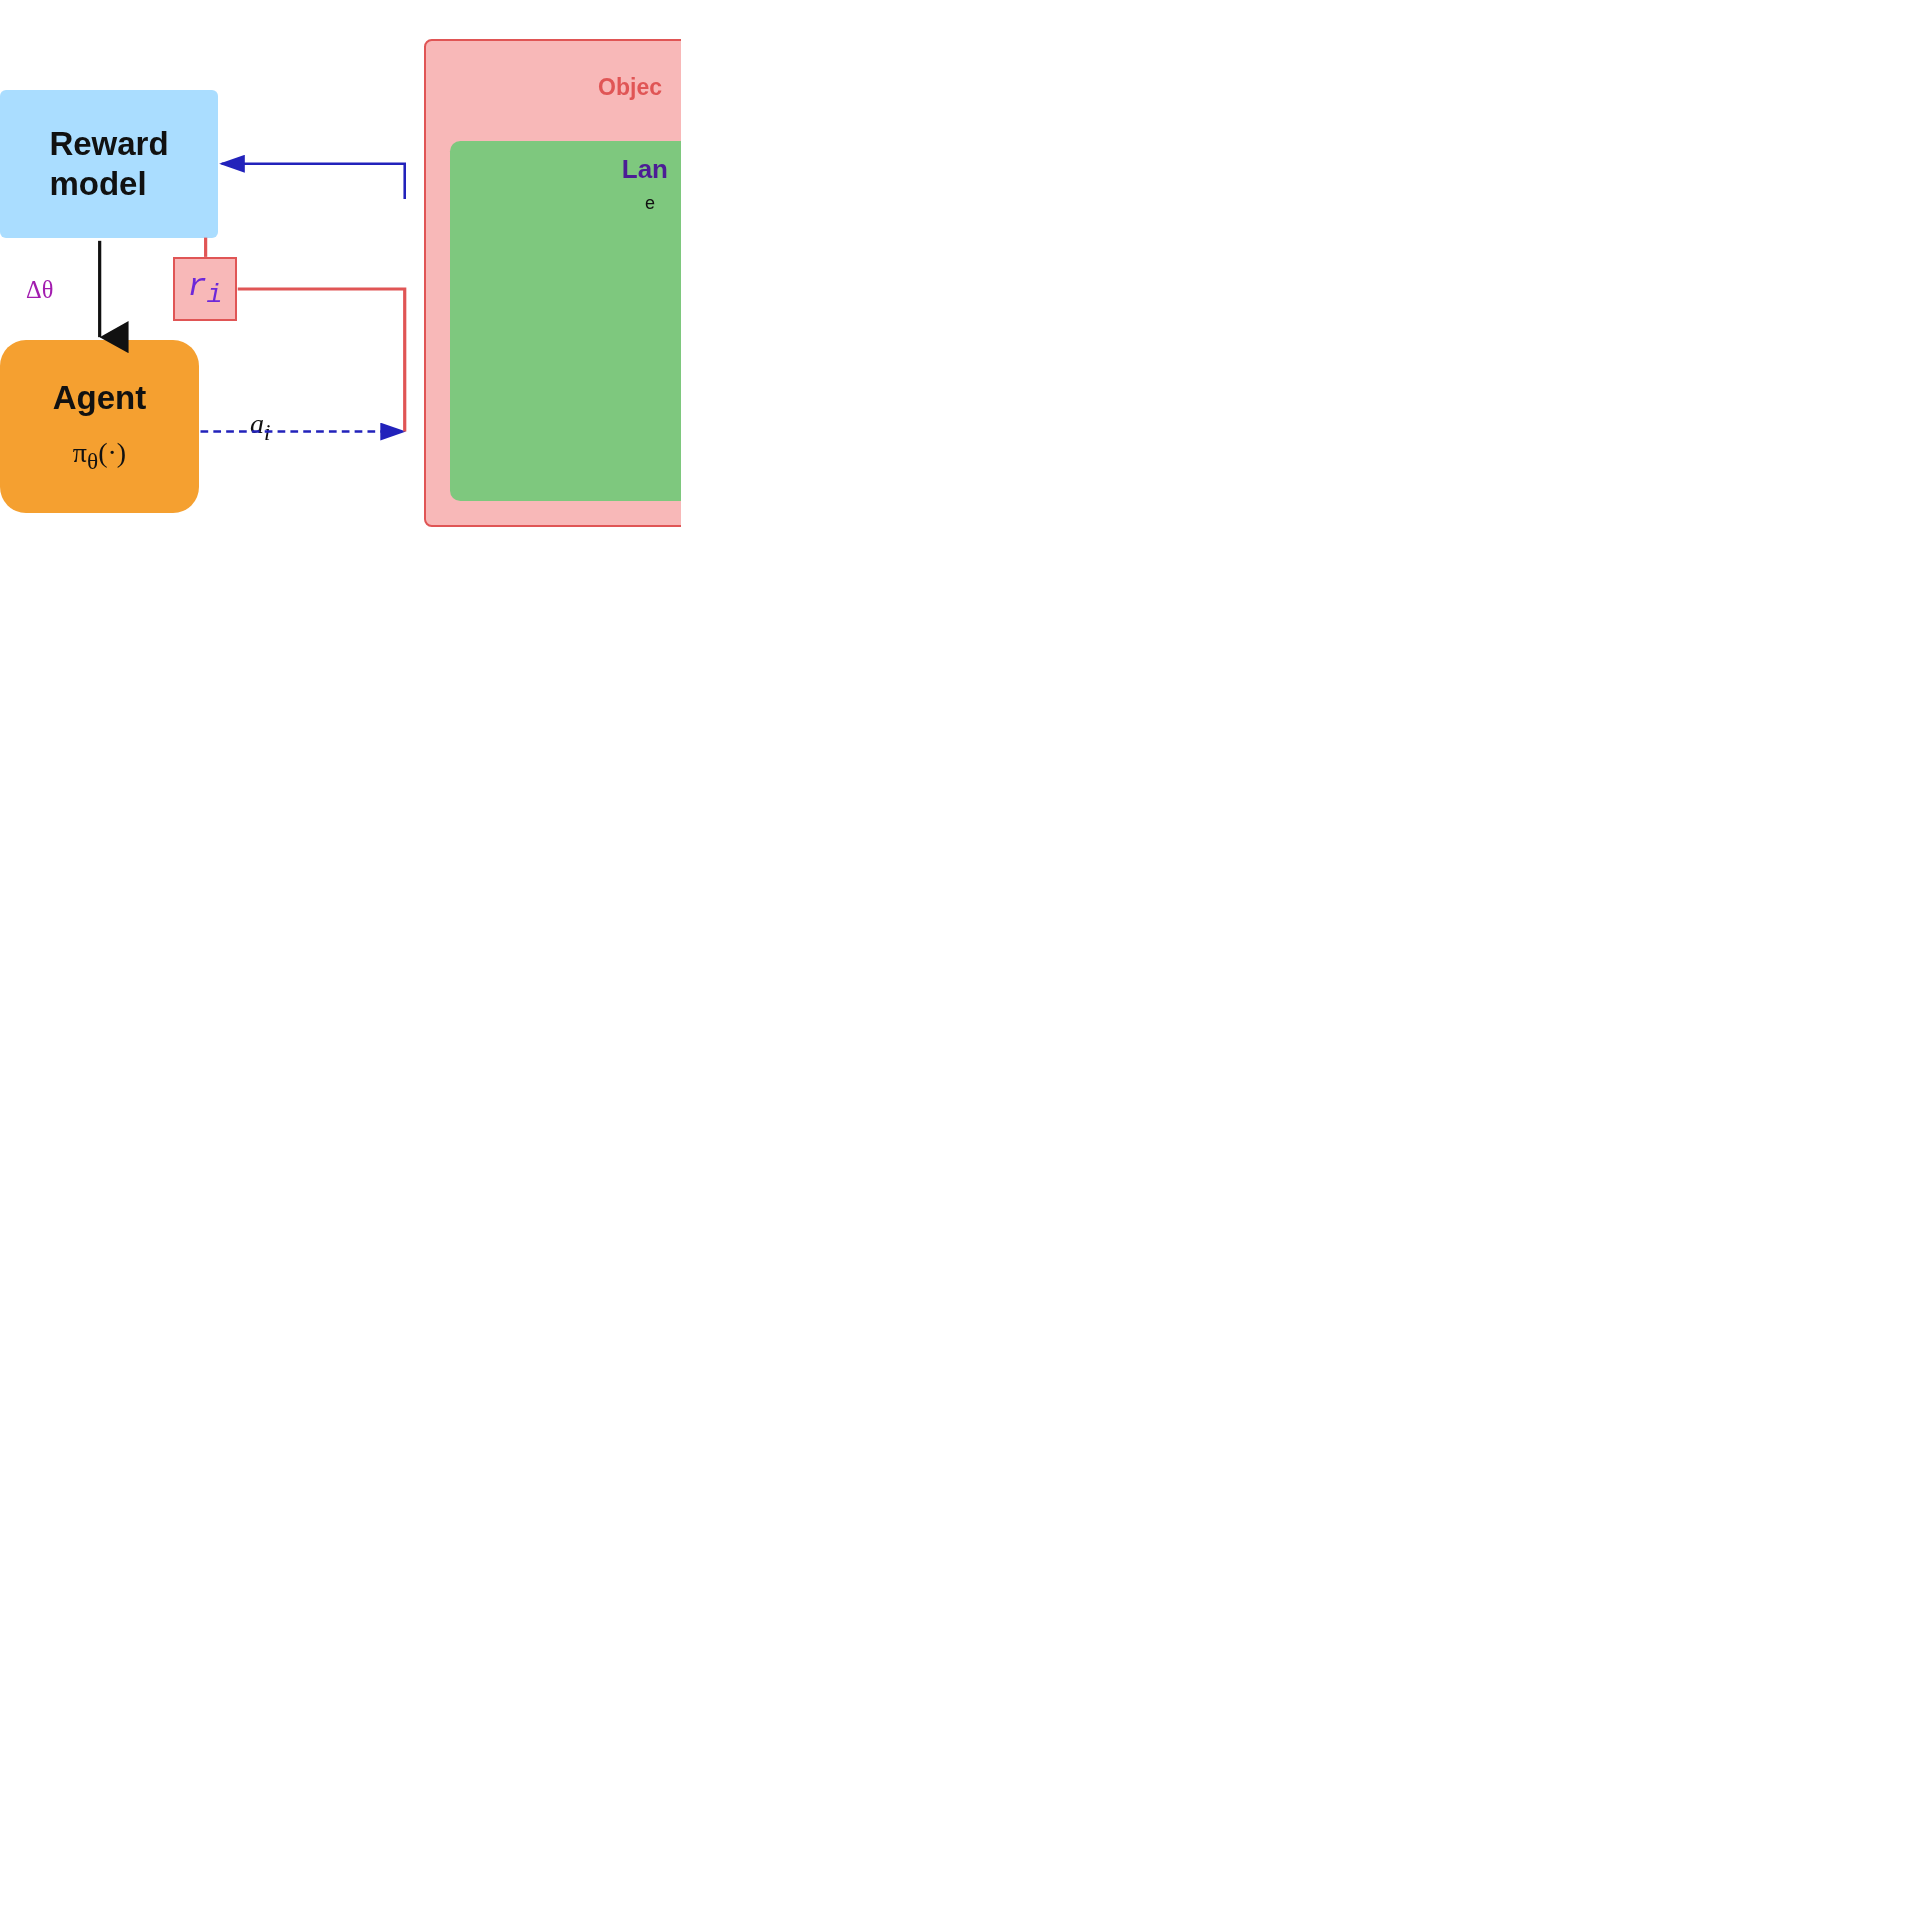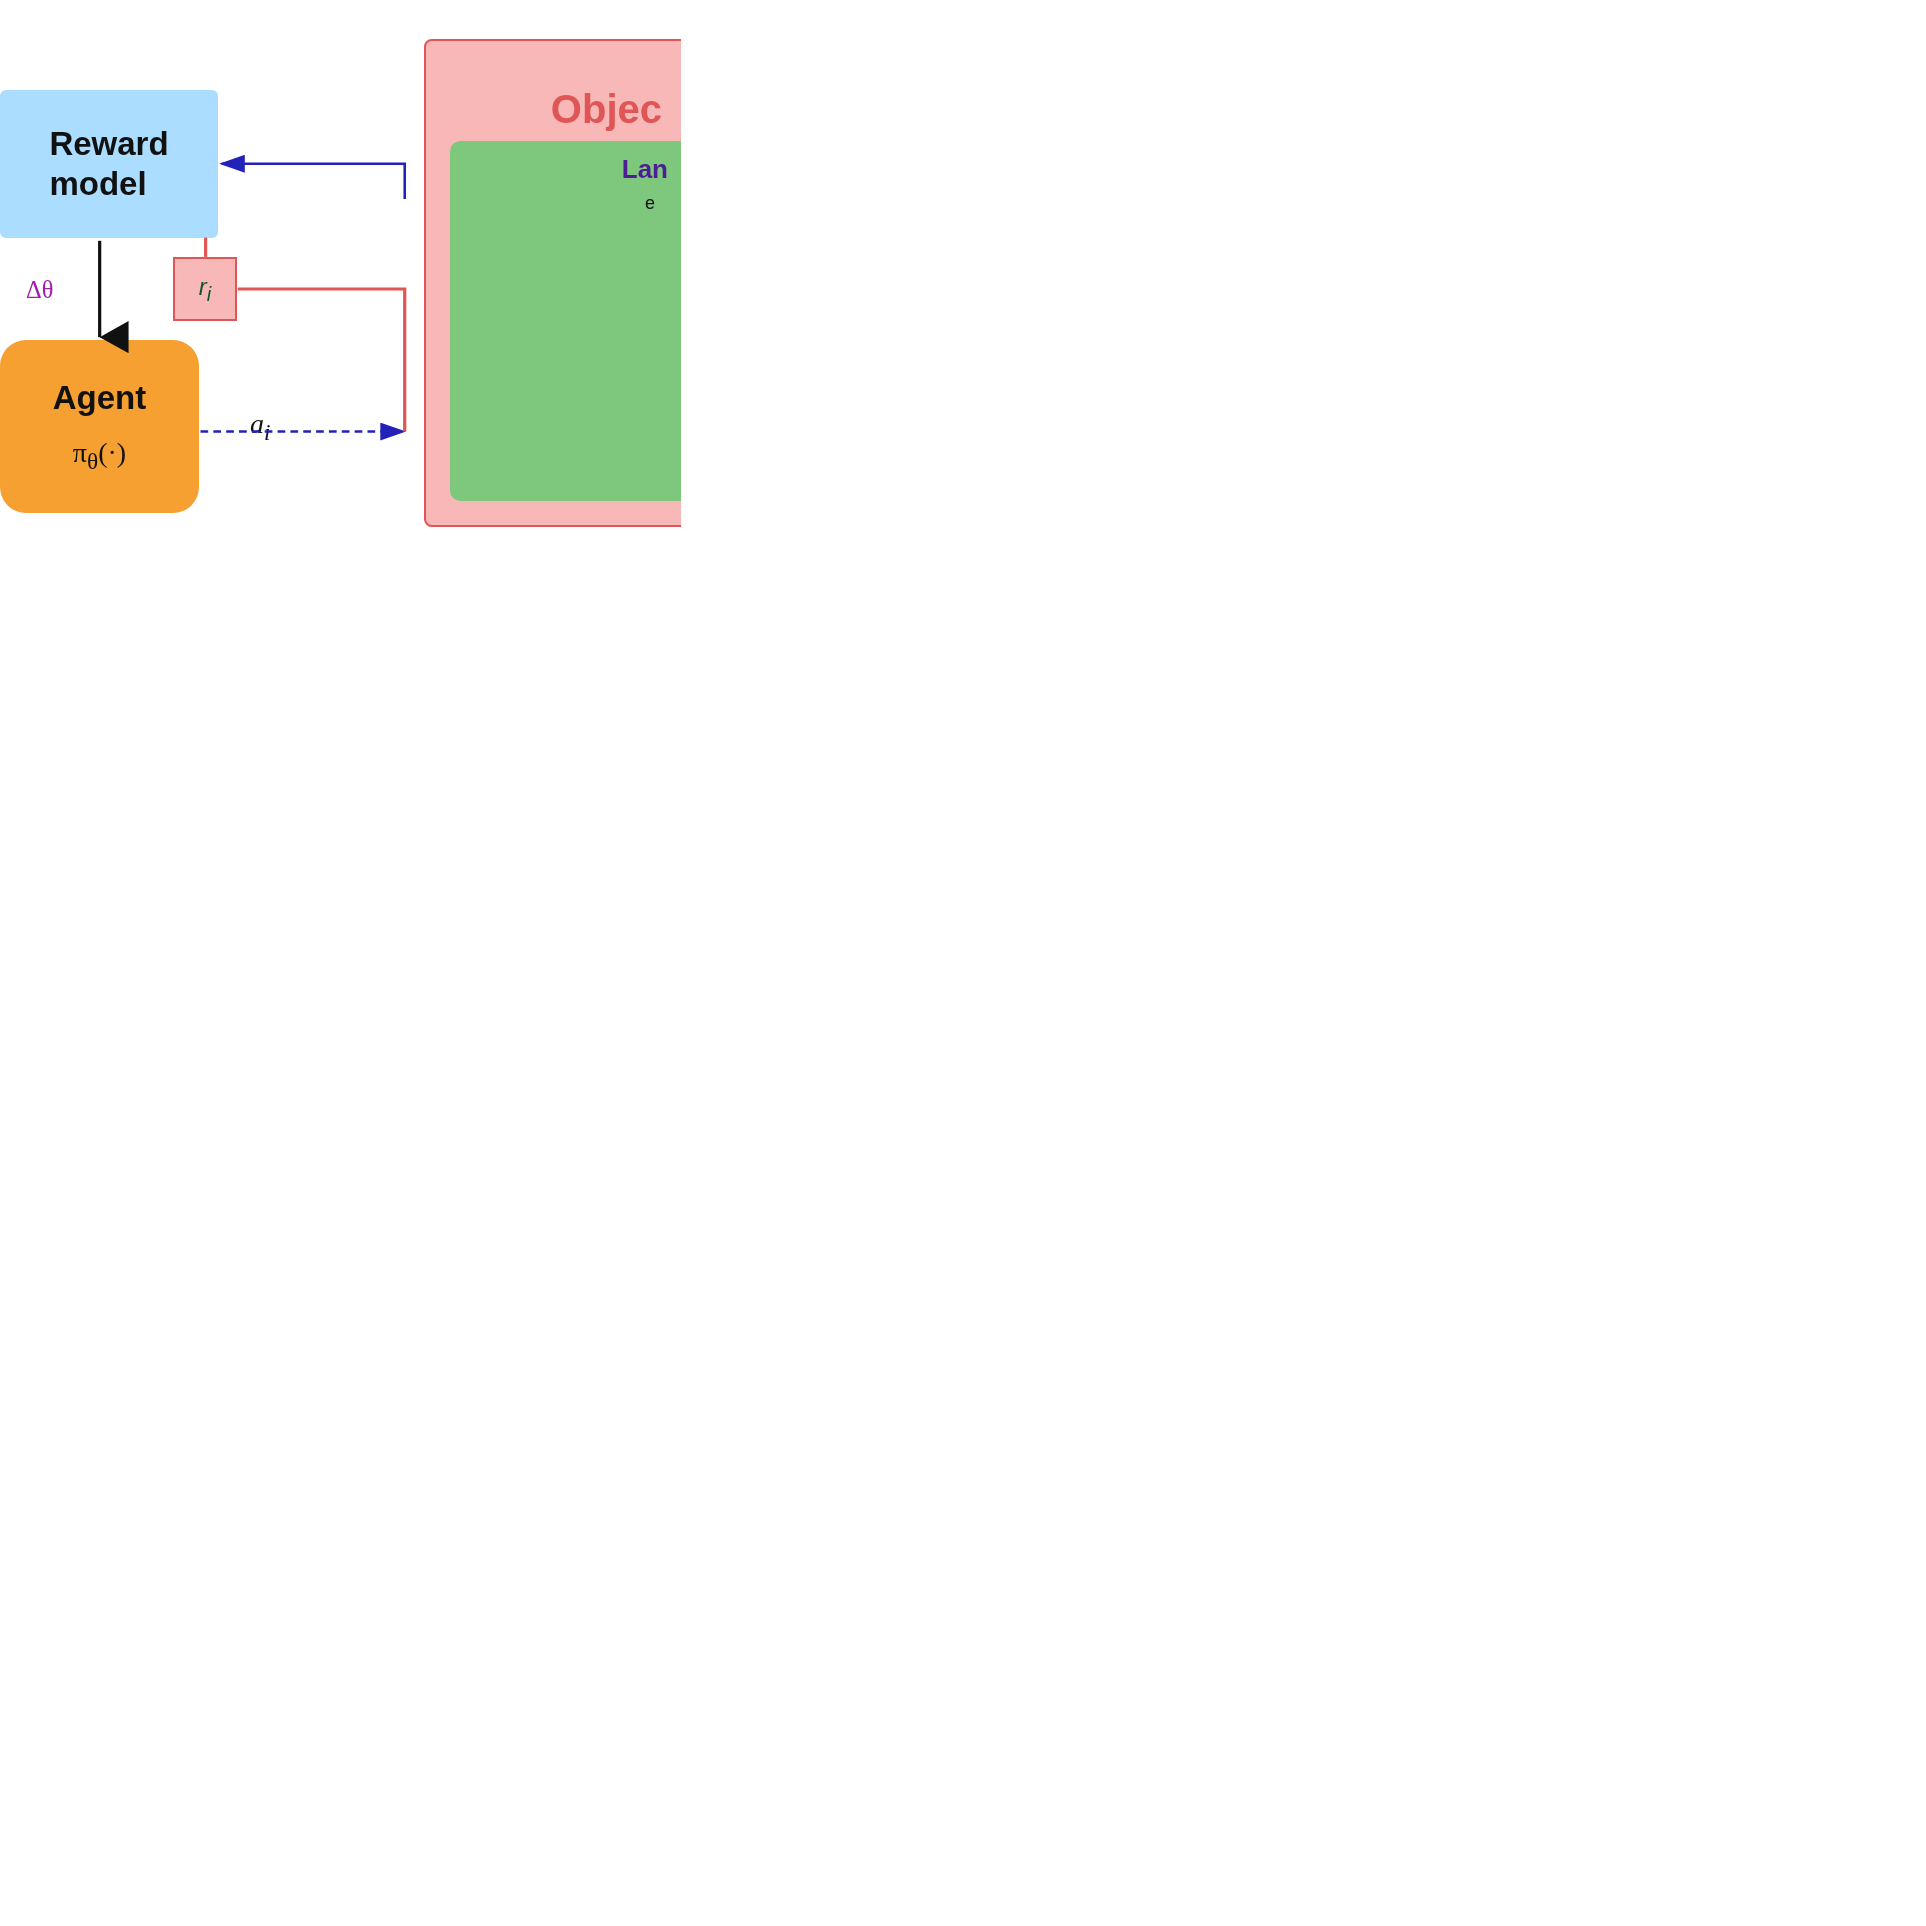--- a/index.html
+++ b/index.html
@@ -26,23 +26,23 @@
       right: -13px;
       width: 270px;
       height: 488px;
       background: #f8b8b8;
       border: 2.6px solid #e05555;
       border-radius: 7.7px;
     }
 
     .objective-label {
       position: absolute;
-      top: 87px;
+      top: 74px;
       right: 19px;
-      font-size: 40px;
+      font-size: 23px;
       font-weight: bold;
       color: #e05555;
       font-family: Arial, sans-serif;
     }
 
     
     .language-box {
       position: absolute;
       top: 141px;
       right: -13px;
@@ -147,24 +147,24 @@
       width: 64px;
       height: 64px;
       background: #f8b8b8;
       border: 2.6px solid #e05555;
       display: flex;
       align-items: center;
       justify-content: center;
     }
 
     .ri-label {
-      font-size: 24px;
+      font-size: 32px;
       font-style: italic;
-      color: #14532d;
-      font-family: Liberation Sans, sans-serif;
+      color: #6d28d9;
+      font-family: Liberation Mono, monospace;
     }
 
     
     .delta-theta {
       position: absolute;
       top: 276px;
       left: 26px;
       font-size: 24.4px;
       color: #a21caf;
       font-family: 'Times New Roman', serif;

